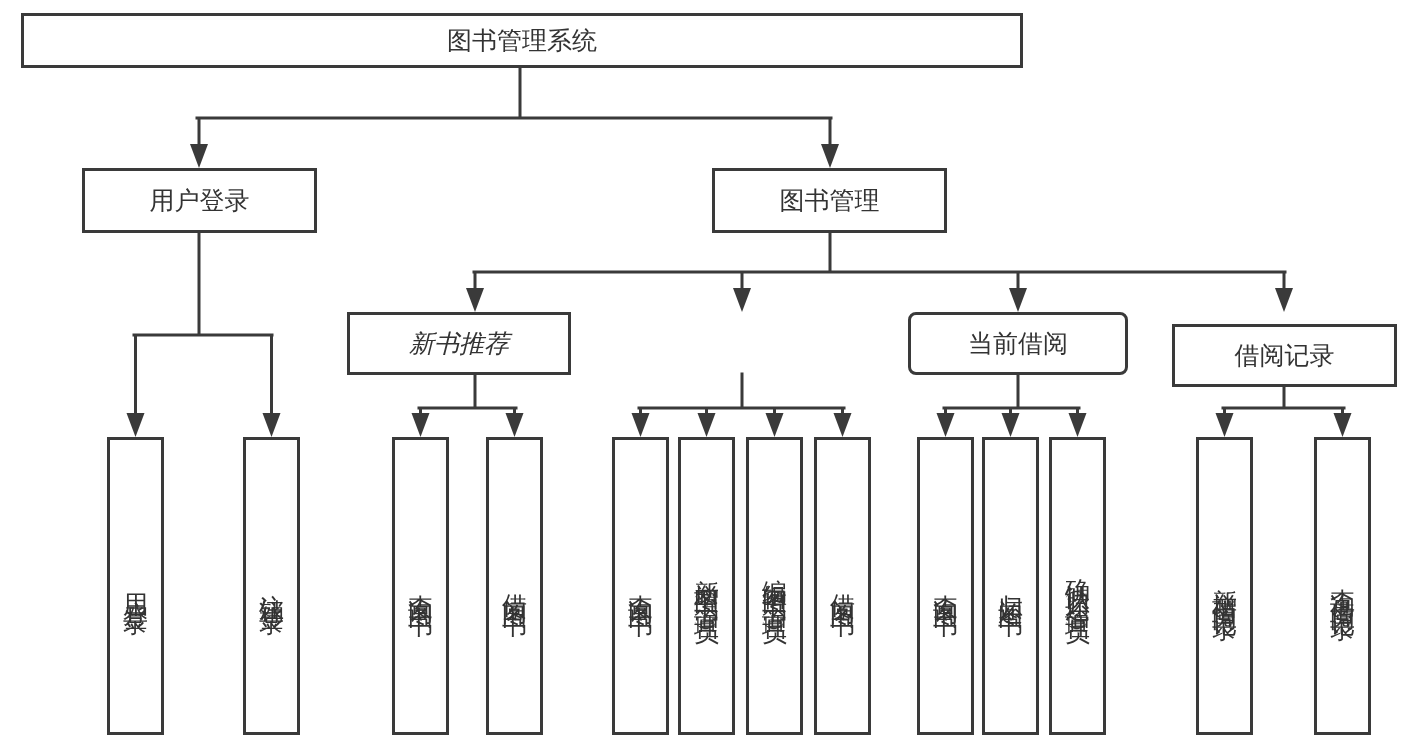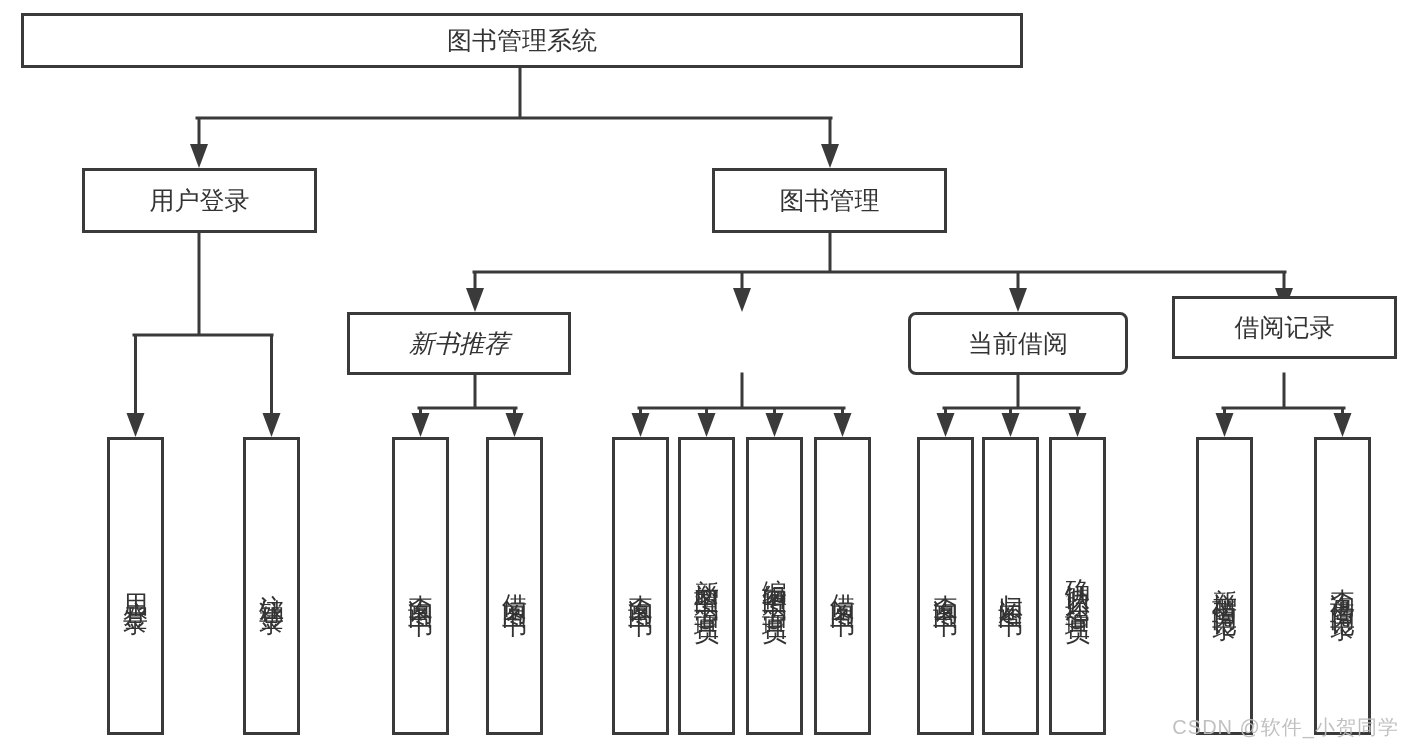--- a/index.html
+++ b/index.html
@@ -19,21 +19,21 @@
     writing-mode:vertical-rl; text-orientation:mixed;
     letter-spacing:6px; line-height:1;
   }
   
   .n-root  { left:21px;  top:13px;  width:1002px; height:55px; }
   .n-l2a   { left:82px;  top:168px; width:235px;  height:65px; }
   .n-l2b   { left:712px; top:168px; width:235px;  height:65px;font-family:Liberation Mono, monospace; }
   .n-l3a   { left:347px; top:312px; width:224px;  height:63px;font-style:italic; }
   .n-l3b   { left:632px; top:312px; width:220px;  height:63px; }
   .n-l3c   { left:908px; top:312px; width:220px;  height:63px;border-radius:8px; }
-  .n-l3d   { left:1172px;top:296px; width:225px;  height:63px;justify-content:center; }
+  .n-l3d   { left:1172px;top:324px; width:225px;  height:63px;justify-content:center; }
   .leaf    { top:437px; width:57px; height:298px; }
   .n-a1 { left:107px; }  .n-a2 { left:243px; }
   .n-b1 { left:392px; }  .n-b2 { left:486px; }
   .n-c1 { left:612px; }  .n-c2 { left:678px; } .n-c3 { left:746px; } .n-c4 { left:814px; }
   .n-d1 { left:917px; }  .n-d2 { left:982px; } .n-d3 { left:1049px; }
   .n-e1 { left:1196px; } .n-e2 { left:1314px; }
   .watermark {
     position:absolute; right:6px; top:714px; z-index:5;
     font-size:20px; letter-spacing:1px; color:#bdbdbd; opacity:0.95;
     white-space:nowrap;
@@ -138,15 +138,14 @@
     <span>确认归还（管理员）</span>
   </div>
 
   <div class="box vbox leaf n-e1">
     <span>新增借阅记录</span>
   </div>
   <div class="box vbox leaf n-e2">
     <span>查询借阅记录</span>
   </div>
 
-  <div class="watermark">CSDN @软件_小贺同学</div>
 
 </div>
 
 </body></html>

